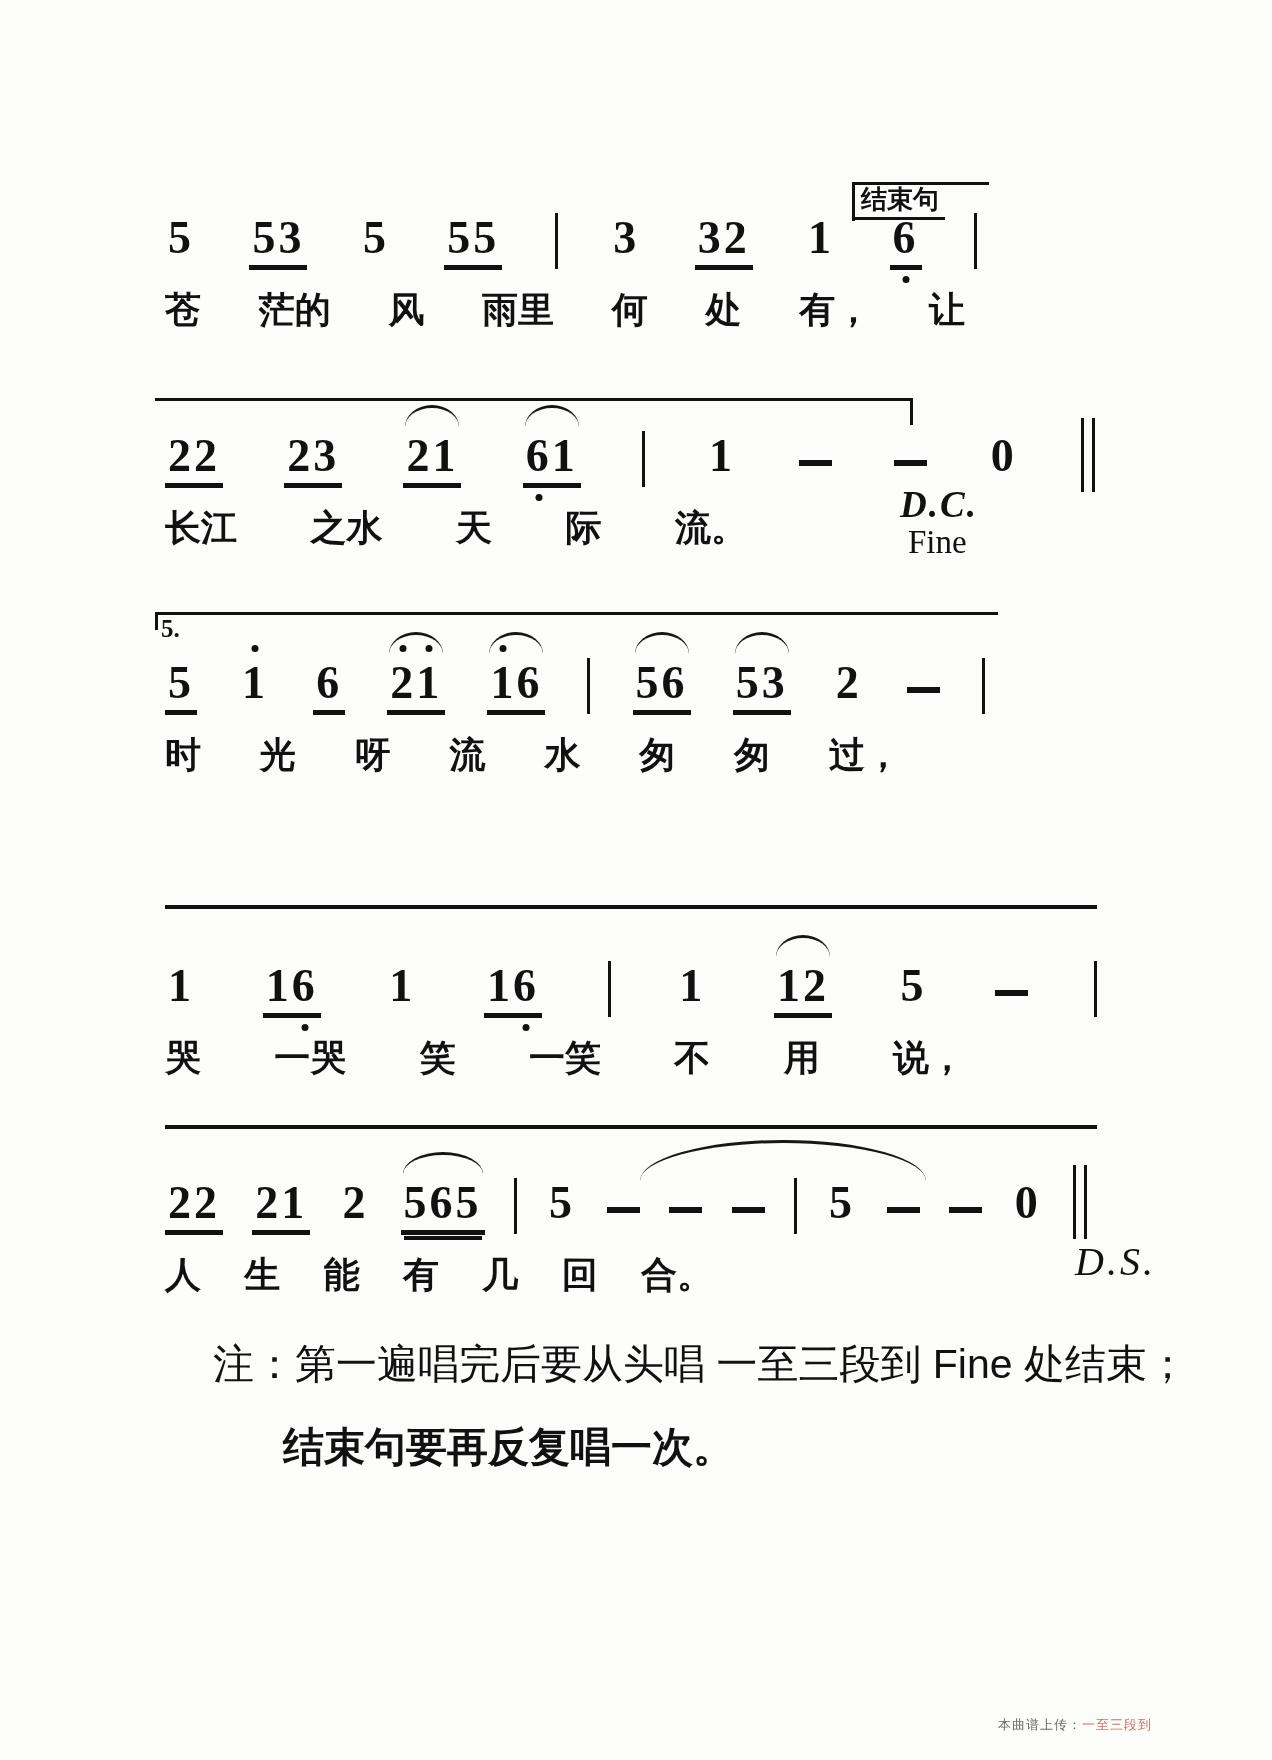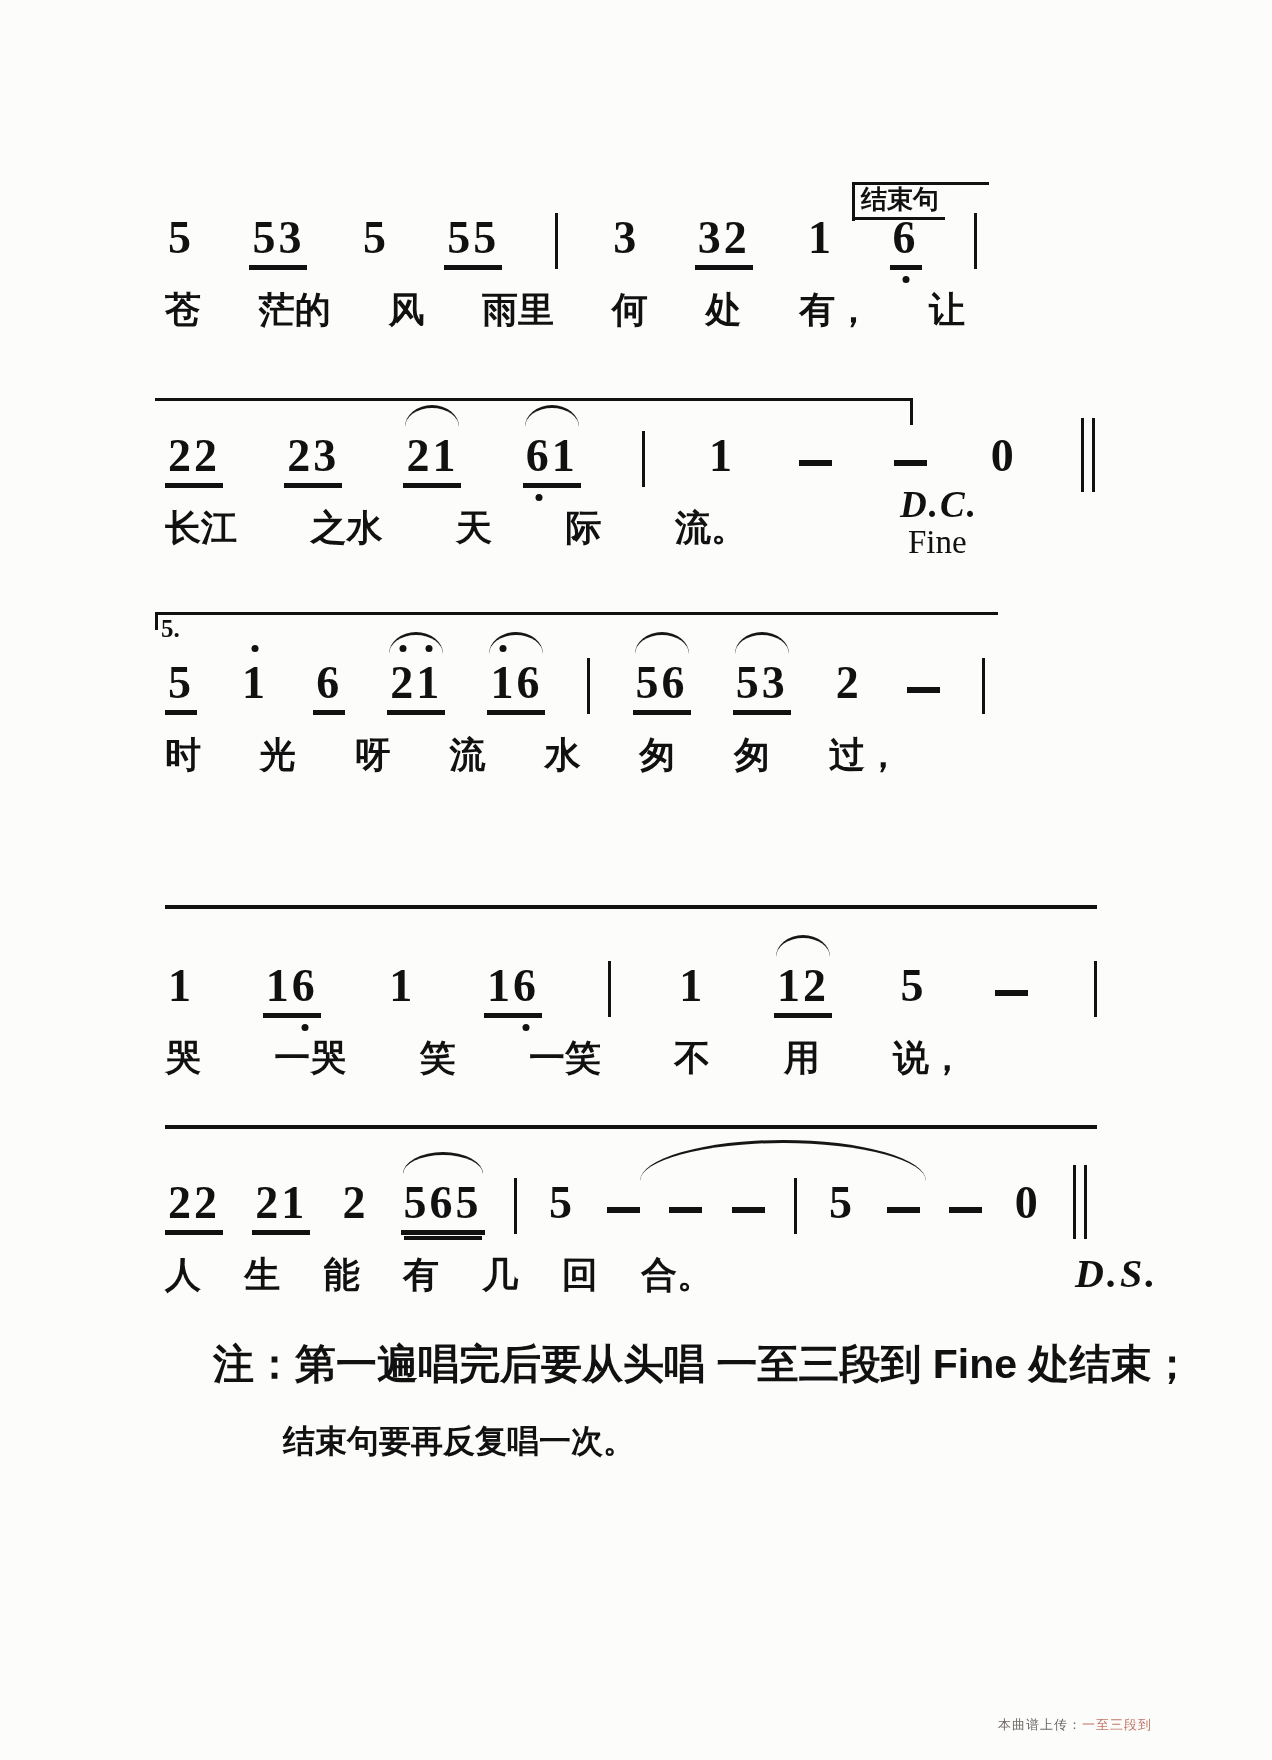--- a/index.html
+++ b/index.html
@@ -97,24 +97,24 @@
 
   
   .dc{position:absolute;left:900px;top:483px;
       font-family:"Liberation Serif","DejaVu Serif",serif;
       font-size:37px;font-weight:700;font-style:italic;letter-spacing:2px;}
   .fine{position:absolute;left:897px;top:524px;
       font-family:"Liberation Serif","DejaVu Serif",serif;
       font-size:33px;margin-left:11px;}
   .ds{position:absolute;left:1075px;top:1238px;
       font-family:"Liberation Serif","DejaVu Serif",serif;
-      font-size:40px;font-weight:700;font-style:italic;letter-spacing:3px;margin-top:12px;}
-
-  .note-text1{position:absolute;left:213px;top:1337px;font-size:41px;font-weight:700;white-space:nowrap;}
-  .note-text2{position:absolute;left:283px;top:1420px;font-size:32px;font-weight:700;white-space:nowrap;}
+      font-size:40px;font-weight:400;font-style:italic;letter-spacing:3px;}
+
+  .note-text1{position:absolute;left:213px;top:1337px;font-size:41px;font-weight:400;white-space:nowrap;}
+  .note-text2{position:absolute;left:283px;top:1420px;font-size:41px;font-weight:700;white-space:nowrap;}
 
   .watermark{
     position:absolute;left:998px;top:1716px;
     font-size:13px;letter-spacing:1px;white-space:nowrap;
     filter:blur(0.7px);opacity:0.8;color:#4a4340;
   }
   .watermark .wm-red{color:#b3513f;}
 </style>
 </head>
 <body>

